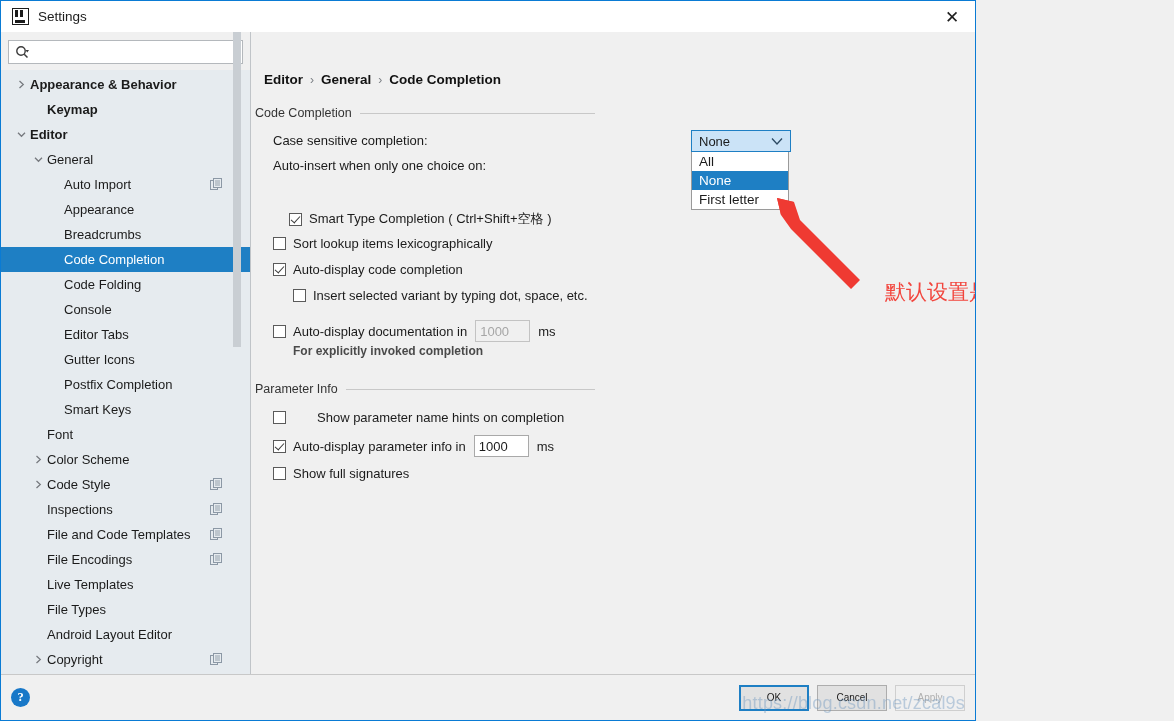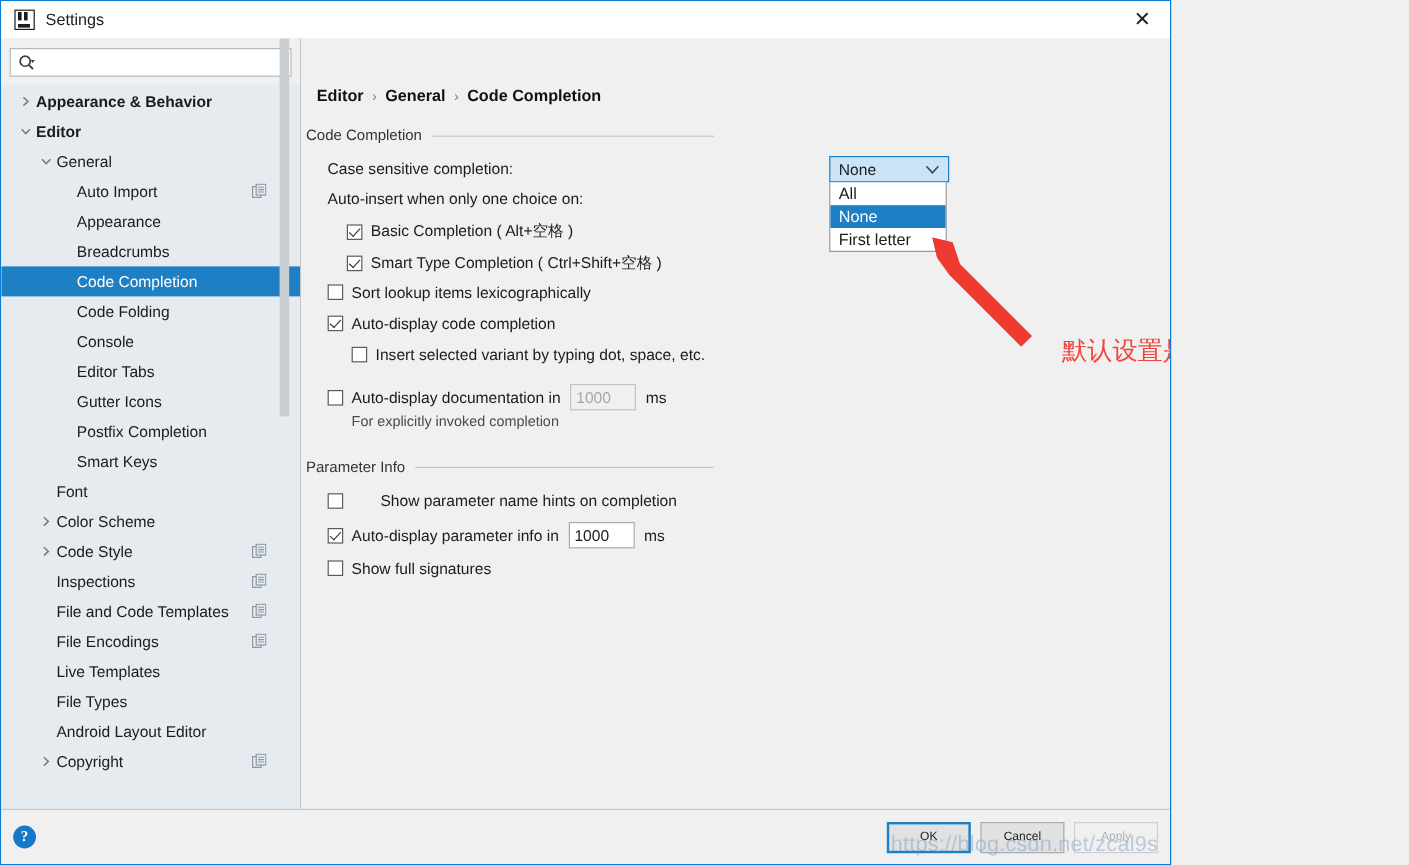--- a/index.html
+++ b/index.html
@@ -208,20 +208,25 @@
           <div class="trow">
             <span style="display:inline-block;width:12px;flex:0 0 12px;"></span>
             <span class="twist">
               <svg width="9" height="9" viewBox="0 0 9 9">
                 <polyline points="2.5,1 6.3,4.5 2.5,8" fill="none" stroke="#76797e" stroke-width="1.25"></polyline>
               </svg>
             </span>
             <span class="tlabel bold">Appearance &amp; Behavior</span>
           </div>
           <div class="trow">
+            <span style="display:inline-block;width:29px;flex:0 0 29px;"></span>
+            <span class="twist"></span>
+            <span class="tlabel bold">Keymap</span>
+          </div>
+          <div class="trow">
             <span style="display:inline-block;width:12px;flex:0 0 12px;"></span>
             <span class="twist">
               <svg width="9" height="9" viewBox="0 0 9 9">
                 <polyline points="1,2.7 4.5,6.3 8,2.7" fill="none" stroke="#76797e" stroke-width="1.25"></polyline>
               </svg>
             </span>
             <span class="tlabel bold">Editor</span>
           </div>
           <div class="trow">
             <span style="display:inline-block;width:29px;flex:0 0 29px;"></span>
@@ -422,24 +427,20 @@
       <div id="combo-list">
           <div class="opt">All</div>
           <div class="opt sel">None</div>
           <div class="opt">First letter</div>
         </div>
 
       <div class="row" style="left:22px; top:126px;">
         <span class="lbl">Auto-insert when only one choice on:</span>
       </div>
 
-      <div class="row" style="left:38px; top:152px;">
-        <span class="cb on"></span>
-        <span class="lbl">Basic Completion ( Alt+空格 )</span>
-      </div>
 
       <div class="row" style="left:38px; top:178px;">
         <span class="cb on"></span>
         <span class="lbl">Smart Type Completion ( Ctrl+Shift+空格 )</span>
       </div>
 
       <div class="row" style="left:22px; top:204px;">
         <span class="cb"></span>
         <span class="lbl">Sort lookup items lexicographically</span>
       </div>
@@ -454,21 +455,21 @@
         <span class="lbl">Insert selected variant by typing dot, space, etc.</span>
       </div>
 
       <div class="row" style="left:22px; top:288px;">
         <span class="cb"></span>
         <span class="lbl">Auto-display documentation in</span>
         <span class="numbox disabled" style="margin-left:8px;">1000</span>
         <span class="lbl" style="margin-left:8px;">ms</span>
       </div>
 
-      <div class="row" style="left:42px; top:312px;">
+      <div class="row" style="left:42px; top:312px;font-weight:bold;">
         <span class="hint">For explicitly invoked completion</span>
       </div>
 
       <div class="grouphdr" style="top:350px;text-align:center;">
         <span>Parameter Info</span>
         <span class="gl"></span>
       </div>
 
       <div class="row" style="left:22px; top:378px;gap:24px;">
         <span class="cb"></span>

